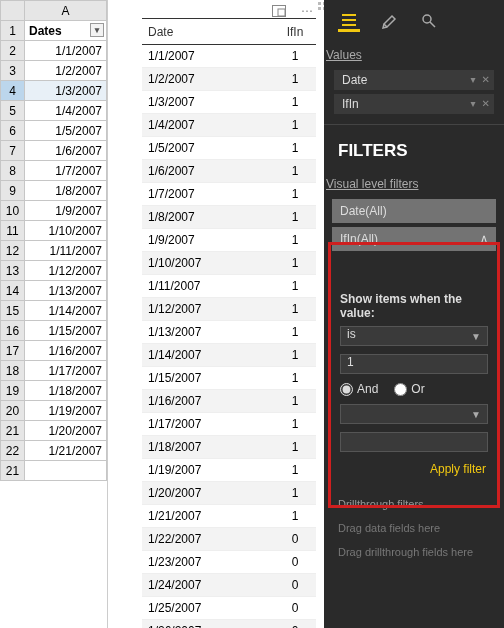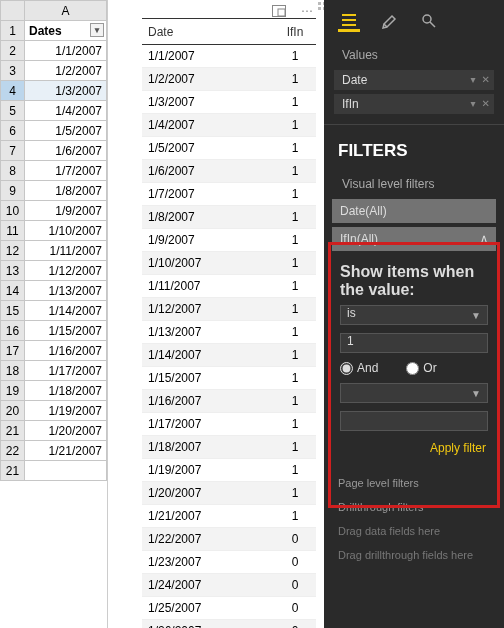--- a/index.html
+++ b/index.html
@@ -144,21 +144,22 @@
     display: inline-flex; align-items: center; justify-content: center;
     color: #aaa;
   }
   .tabicons .ti.active {
     border-bottom: 3px solid #f2c811;
     color: #f2c811;
   }
   .pane h4 {
     font-size: 12px; font-weight: normal;
     color: #aaa;
-    padding: 10px 18px 4px;
+    padding: 10px 2px 4px;
+    text-decoration: underline;
   }
   .fieldwell {
     background: #3a3a3a;
     margin: 4px 10px;
     height: 20px;
     line-height: 20px;
     padding: 0 8px;
     position: relative;
     color: #ddd;
   }
@@ -184,39 +185,40 @@
   .cardhead .chev {
     position: absolute; right: 8px; top: 5px;
     color: #ddd; font-size: 11px;
   }
   .card {
     background: #2a2a2a;
     margin: 0 8px 8px 8px;
     padding: 8px;
   }
   .card .lbl {
-    color: #ddd; font-size: 16px;
+    color: #ddd; font-size: 12px;
     margin-bottom: 6px;
     font-weight: bold;
+    margin-top: 29px;
   }
   .select, .txt {
     width: 100%;
     height: 20px;
     background: #3a3a3a;
     border: 1px solid #555;
     color: #ddd;
     padding: 0 6px;
     margin-bottom: 8px;
     position: relative;
   }
   .select .caret {
     position: absolute; right: 6px; top: 4px; color: #aaa; font-size: 10px;
   }
   .radios {
-    display: flex; gap: 28px;
+    display: flex; gap: 16px;
     margin: 4px 0 8px 0;
     color: #ddd;
   }
   .radios label { display: flex; align-items: center; gap: 4px; }
   .radios input { accent-color: #ddd; }
   .apply {
     text-align: right;
     color: #f2c811;
     font-size: 12px;
     padding: 2px 2px 0 0;
@@ -552,19 +554,18 @@
           <span>Or</span>
       </label>
     </div>
     <div class="select">
       <span class="caret">▼</span>
     </div>
     <div class="txt"></div>
     <div class="apply">Apply filter</div>
   </div>
 
-  <div class="minor">Page level filters</div>
   <div class="minor">Drillthrough filters</div>
   <div class="minor" style="color:#777">Drag data fields here</div>
   <div class="minor" style="color:#777">Drag drillthrough fields here</div>
 
   <div class="redbox-pane"></div>
 </div>
 
 </body></html>

